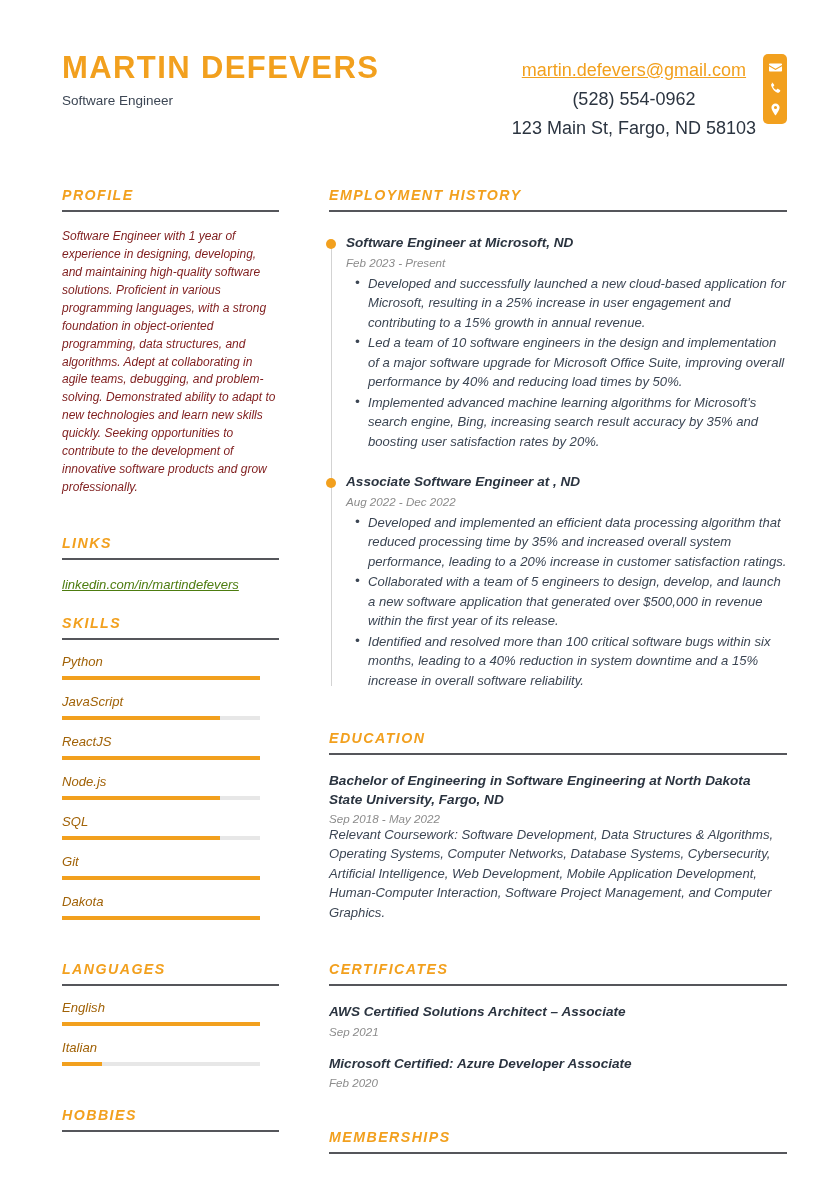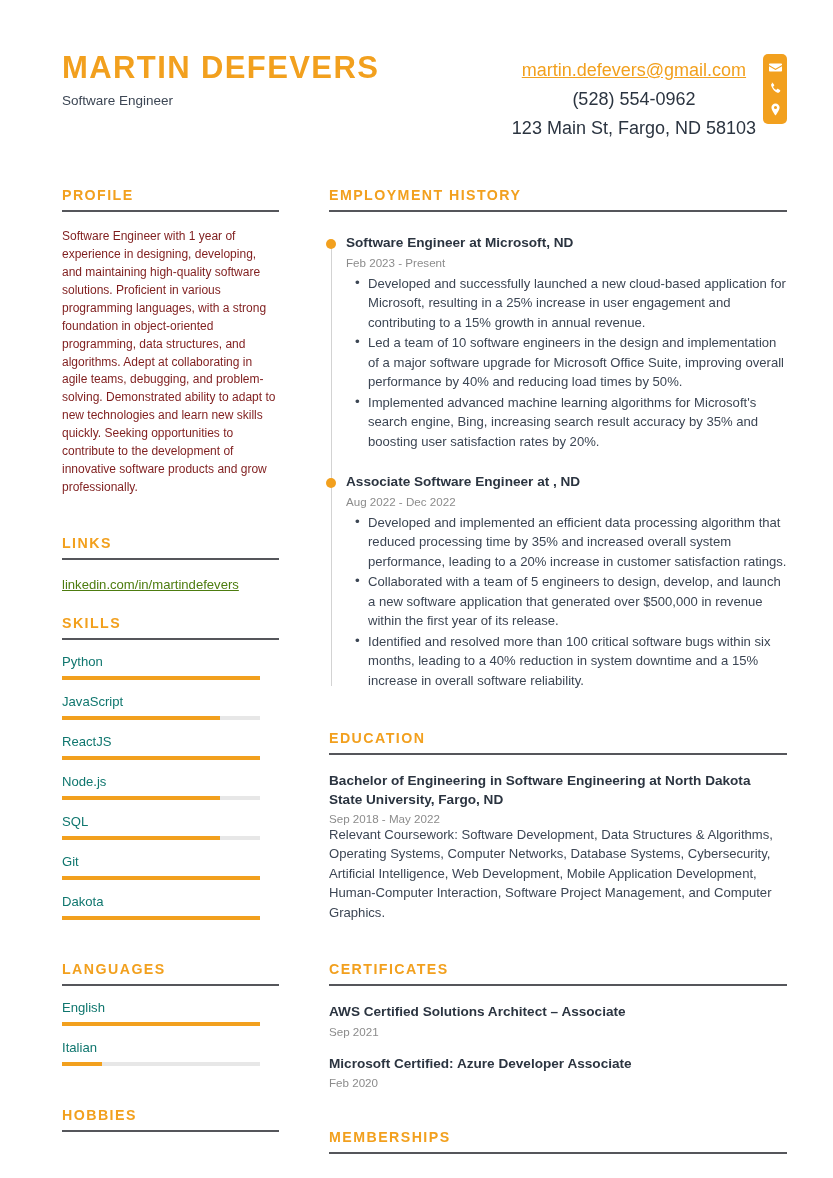--- a/index.html
+++ b/index.html
@@ -86,21 +86,21 @@
     display: flex;
     padding: 44px 46px 0 62px;
     gap: 50px;
     align-items: flex-start;
   }
 
   .col-left  { width: 217px; flex: 0 0 217px; }
   .col-right { width: 458px; flex: 0 0 458px; }
 
   
-  .section { margin-bottom: 0; }
+  .section { margin-bottom: 0; font-style: italic; }
 
   .section-title {
     font-size: 14.2px;
     font-weight: bold;
     letter-spacing: 1.45px;
     color: #F2A01E;
     text-transform: uppercase;
   }
 
   .section-rule {
@@ -130,21 +130,21 @@
 
   .skills-section     { margin-top: 22px; }
   .languages-section  { margin-top: 41px; }
   .hobbies-section    { margin-top: 41px; }
 
   .bar-item { margin-top: 14px; }
   .bar-item:first-of-type { margin-top: 16px; }
 
   .bar-label {
     font-size: 13.1px;
-    color: #0f766e;
+    color: #a16207;
     margin-bottom: 7px;
   }
 
   .bar-track {
     height: 4px;
     width: 198px;
     background: #e7e7e7;
     border-radius: 0;
     overflow: hidden;
   }

